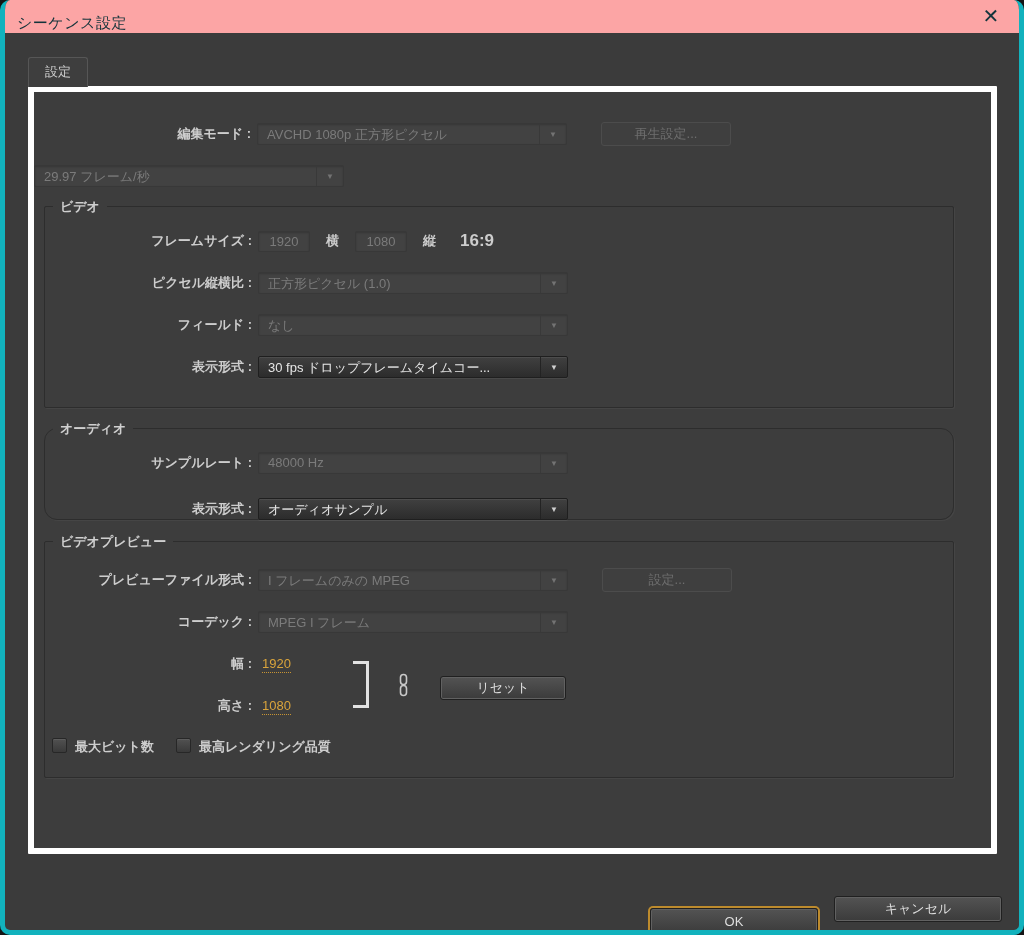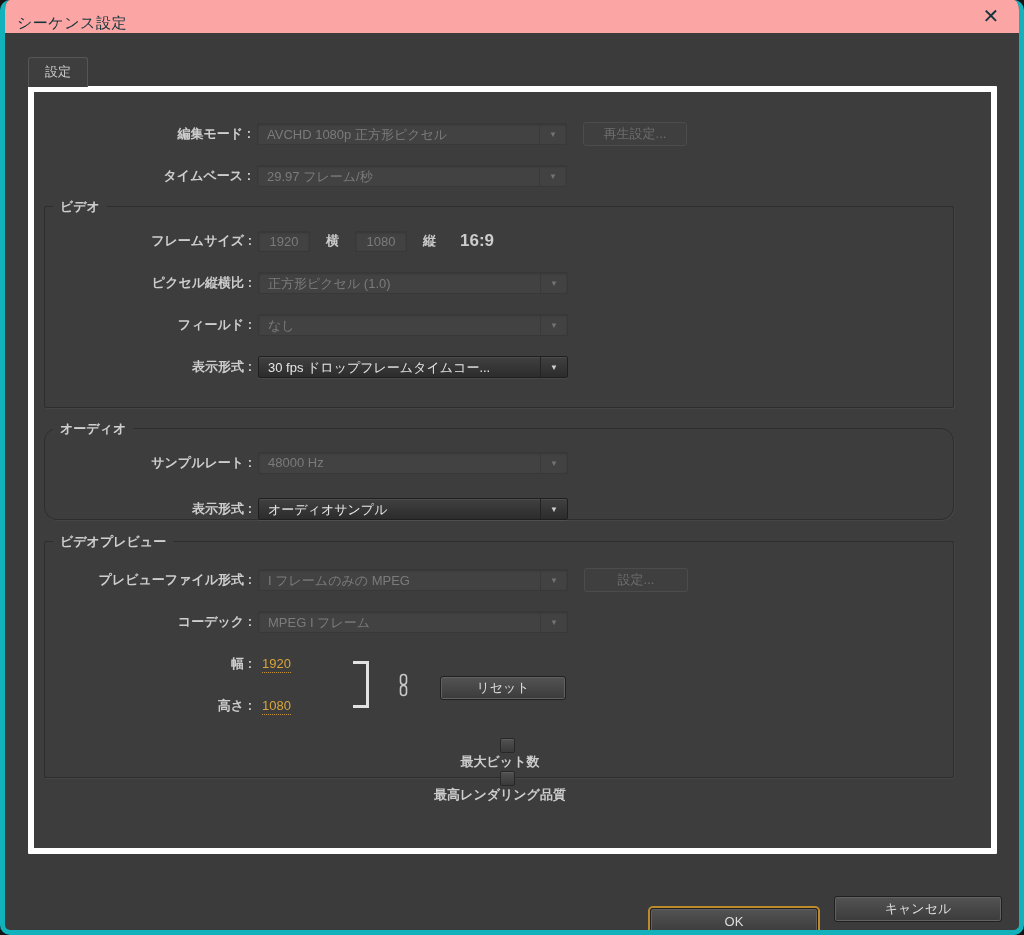--- a/index.html
+++ b/index.html
@@ -71,21 +71,21 @@
     box-shadow:0 1px 0 rgba(255,255,255,0.06), inset 0 1px 0 rgba(255,255,255,0.07);
   }
   .dd.enabled .dd-value { color:#e6e6e6; }
   .dd.enabled .dd-arrow { color:#cfcfcf; border-left:1px solid #232323; }
 
   
   .btn {
     height:24px; border-radius:3px; font-size:13px;
     display:inline-flex; align-items:center; justify-content:center;
   }
-  .btn.small { width:104px; margin-left:16px; }
+  .btn.small { width:130px; margin-left:34px; }
   .btn.disabled {
     background:#3f3f3f; border:1px solid #4c4c4c; color:#6e6e6e;
   }
   .btn.enabled {
     background:linear-gradient(#535353,#3b3b3b);
     border:1px solid #202020;
     box-shadow: inset 0 0 0 1px #616161;
     color:#dedede;
   }
 
@@ -126,21 +126,21 @@
   .bracket {
     position:absolute; left:308px; top:9px;
     width:16px; height:47px;
     border:3px solid #e2e2e2; border-left:none;
   }
   .chain { position:absolute; left:352px; top:21px; }
   .reset-wrap { position:absolute; left:395px; top:24px; }
   .reset-wrap .btn { width:126px; margin-left:0; }
 
   
-  .check-row { display:flex; align-items:center; margin:20px 0 0 24px;flex-direction:column; }
+  .check-row { display:flex; align-items:flex-start; margin:20px 0 0 7px; }
   .checkbox {
     width:15px; height:15px; border:1px solid #272727; border-radius:2px;
     background:linear-gradient(#515151,#3a3a3a);
     box-shadow: inset 0 1px 0 rgba(255,255,255,0.08);
     margin-right:8px; cursor:pointer;
   }
   .check-label { color:#cdcdcd; font-size:13px; font-weight:bold; margin-right:22px; }
 
   
   .footer {
@@ -167,21 +167,20 @@
     <div class="row">
       <span class="label">編集モード :</span>
       <div class="dd disabled">
         <span class="dd-value">AVCHD 1080p 正方形ピクセル</span>
         <span class="dd-arrow">▼</span>
       </div>
       <button class="btn small disabled">再生設定...</button>
     </div>
 
     <div class="row">
-      <span class="label">タイムベース :</span>
       <div class="dd disabled">
         <span class="dd-value">29.97 フレーム/秒</span>
         <span class="dd-arrow">▼</span>
       </div>
     </div>
 
     <div class="group group-video" style="">
       <span class="legend">ビデオ</span>
 
       <div class="row">

